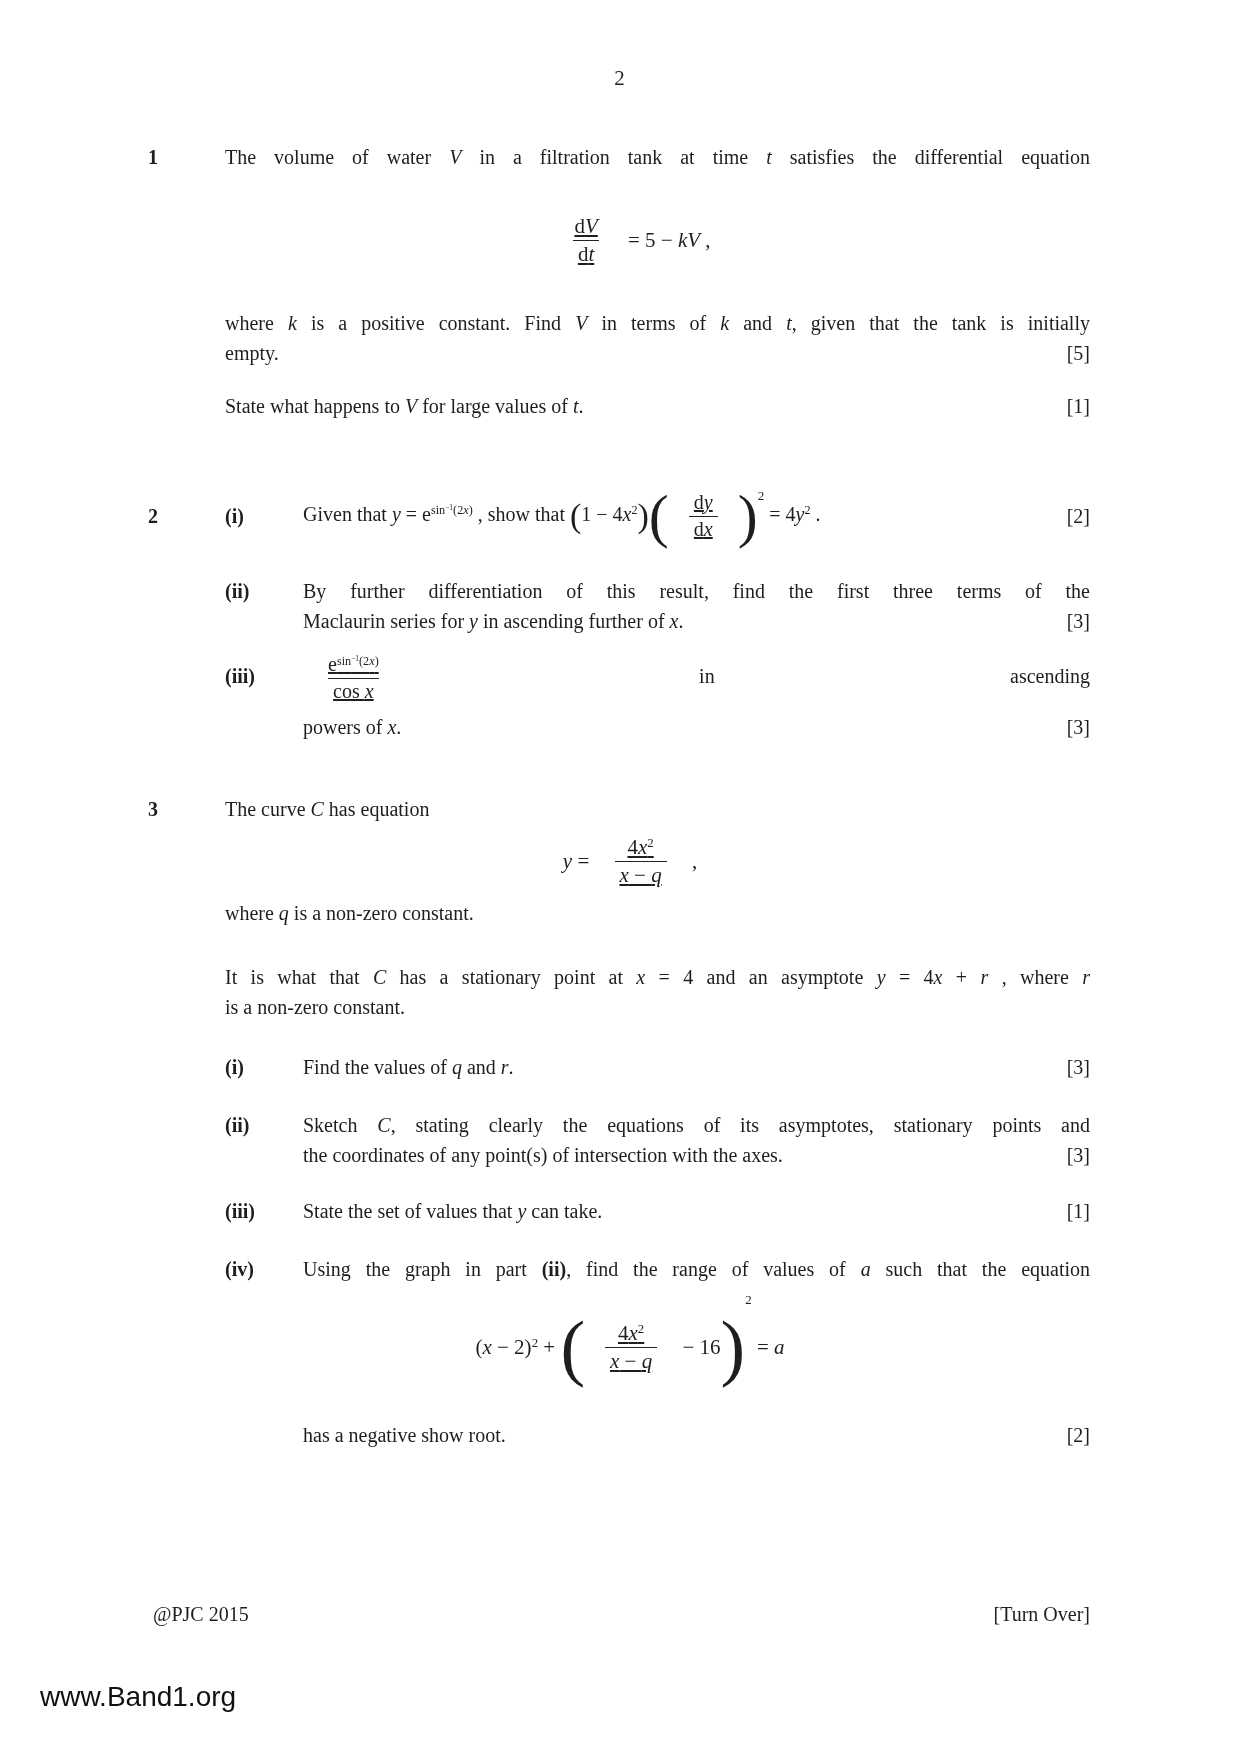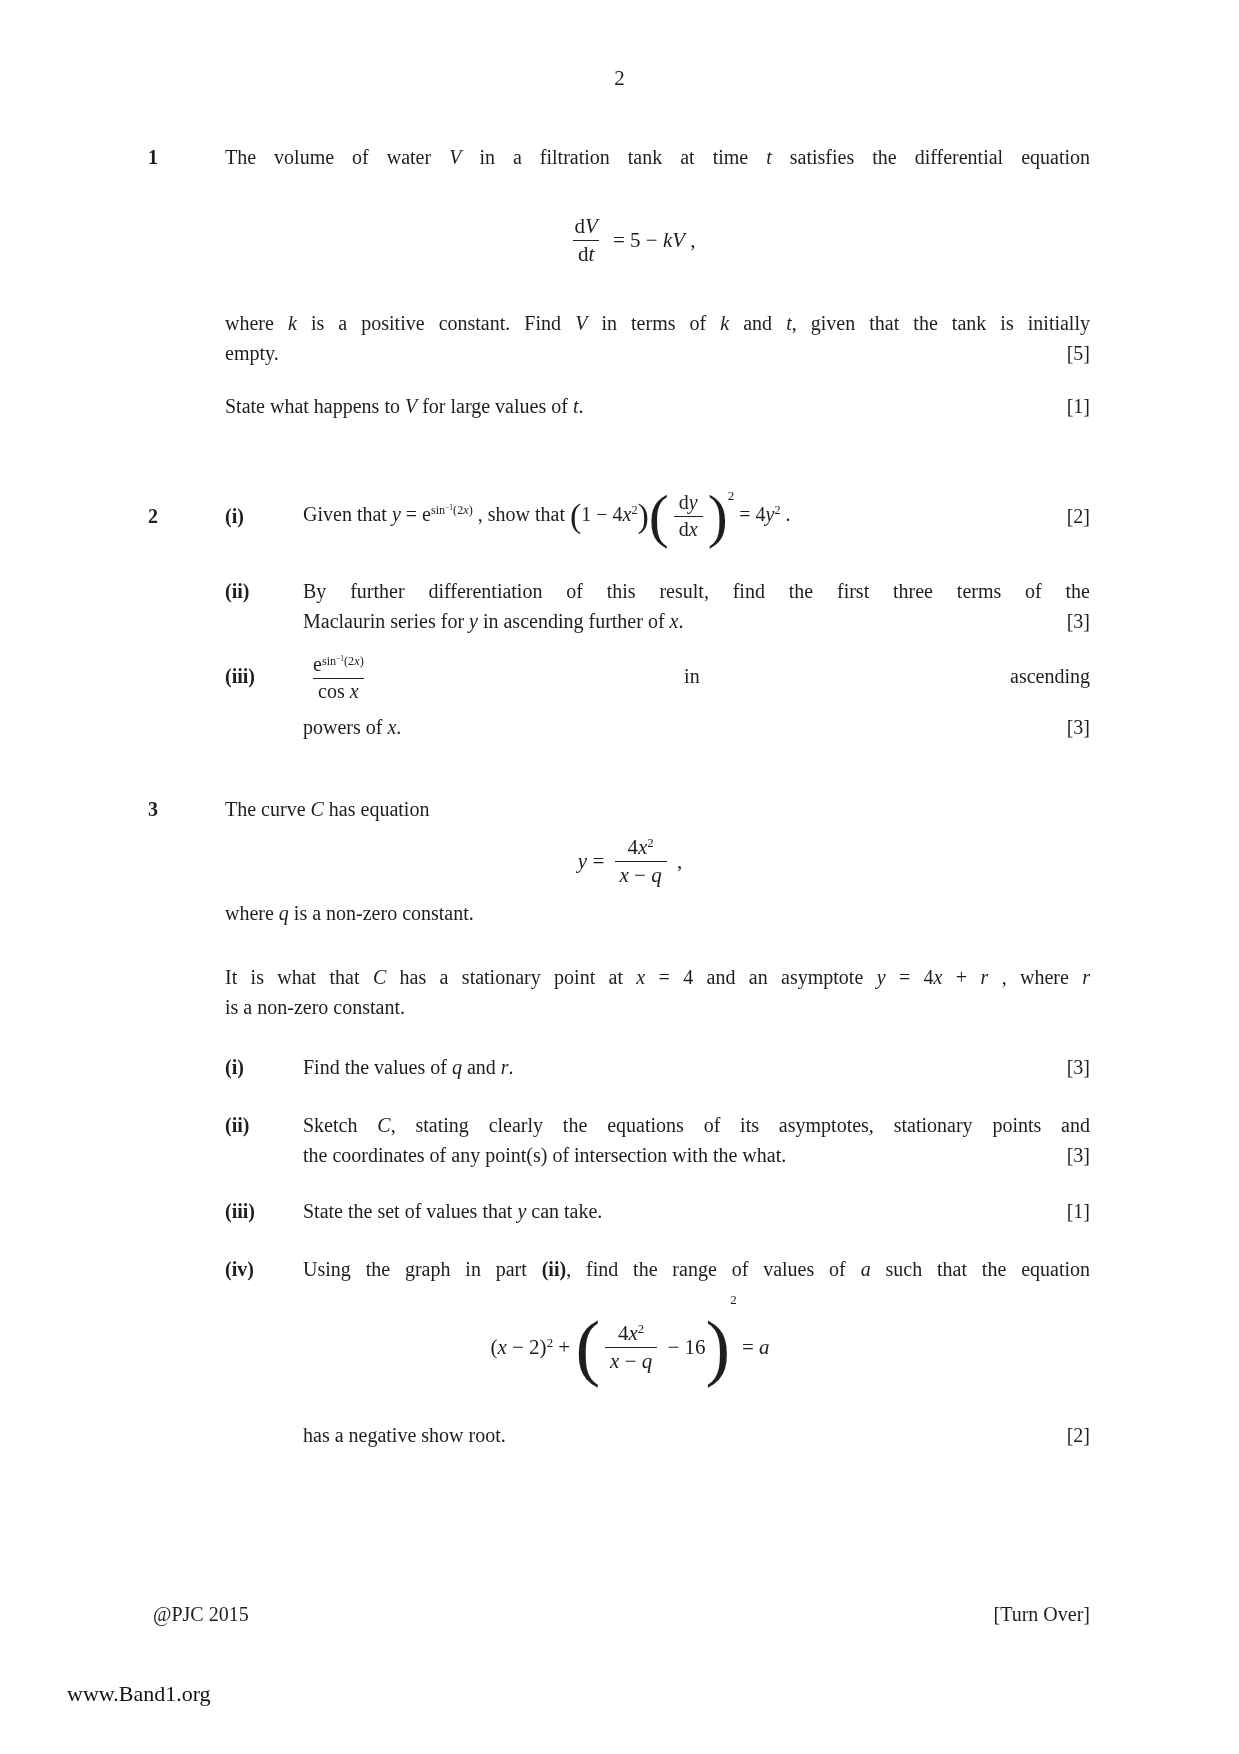--- a/index.html
+++ b/index.html
@@ -24,33 +24,33 @@
 
   
   .mathrow{position:absolute;left:148px;right:149px;display:grid;grid-template-columns:77px 78px 1fr 52px;align-items:center;height:76px;}
   .mathrow .mmark{text-align:right;}
 
   
   .st-i{font-style:italic;}
   .st-b{font-weight:700;}
   sup.sp{font-size:61%;line-height:0;vertical-align:0.55em;}
   sup.sp sup.sp{vertical-align:0.5em;}
-  .frac{display:inline-flex;flex-direction:column;align-items:center;vertical-align:middle;margin:0 5px;line-height:1.18;text-align:center;}
+  .frac{display:inline-flex;flex-direction:column;align-items:center;vertical-align:middle;margin:0 20px;line-height:1.18;text-align:center;text-decoration:underline;}
   .fnum{padding:0 5px 1px;}
   .fden{border-top:1.5px solid #222;padding:1px 5px 0;}
   .bigp{line-height:0;vertical-align:middle;font-weight:400;}
   .z1{font-size:34px;}
   .z2{font-size:60px;}
   .z3{font-size:74px;}
   .osup{font-size:13px;line-height:0;position:relative;top:-1.55em;}
   .eqline .osup{position:static;align-self:flex-start;margin-top:2px;}
 
   #pagenum{position:absolute;top:66px;left:0;right:0;text-align:center;font-size:21px;}
   #footer{position:absolute;top:1599px;left:153px;right:149px;display:flex;justify-content:space-between;line-height:30px;}
-  #site{position:absolute;top:1681px;left:67px;font-family:Liberation Serif, serif;font-size:22px;color:#111;}
+  #site{position:absolute;top:1681px;left:40px;font-family:Liberation Sans, sans-serif;font-size:28px;color:#111;}
 </style>
 </head>
 <body>
 
 <div class="page">
 
   <div id="pagenum">2</div>
 
   <div class="qhead" style="top:142px">
     <div class="qnum ln">1</div>
@@ -128,21 +128,21 @@
 
   <div class="sub" style="top:1052px">
     <div class="roman ln">(i)</div>
     <div class="ln"><span class="mark">[3]</span><span><span>Find the values of </span><span class="st-i">q</span><span> and </span><span class="st-i">r</span><span>.</span></span></div>
   </div>
 
   <div class="sub" style="top:1110px">
     <div class="roman ln">(ii)</div>
     <div>
       <div class="ln jl"><span>Sketch </span><span class="st-i">C</span><span>, stating clearly the equations of its asymptotes, stationary points and</span></div>
-      <div class="ln"><span class="mark">[3]</span><span><span>the coordinates of any point(s) of intersection with the what.</span></span></div>
+      <div class="ln"><span class="mark">[3]</span><span><span>the coordinates of any point(s) of intersection with the axes.</span></span></div>
     </div>
   </div>
 
   <div class="sub" style="top:1196px">
     <div class="roman ln">(iii)</div>
     <div class="ln"><span class="mark">[1]</span><span><span>State the set of values that </span><span class="st-i">y</span><span> can take.</span></span></div>
   </div>
 
   <div class="sub" style="top:1254px">
     <div class="roman ln">(iv)</div>

